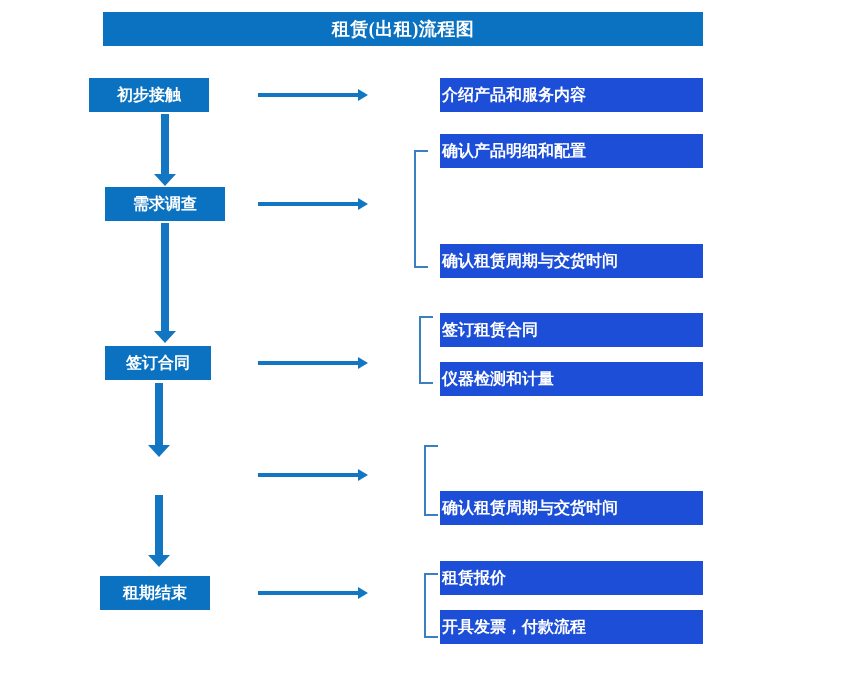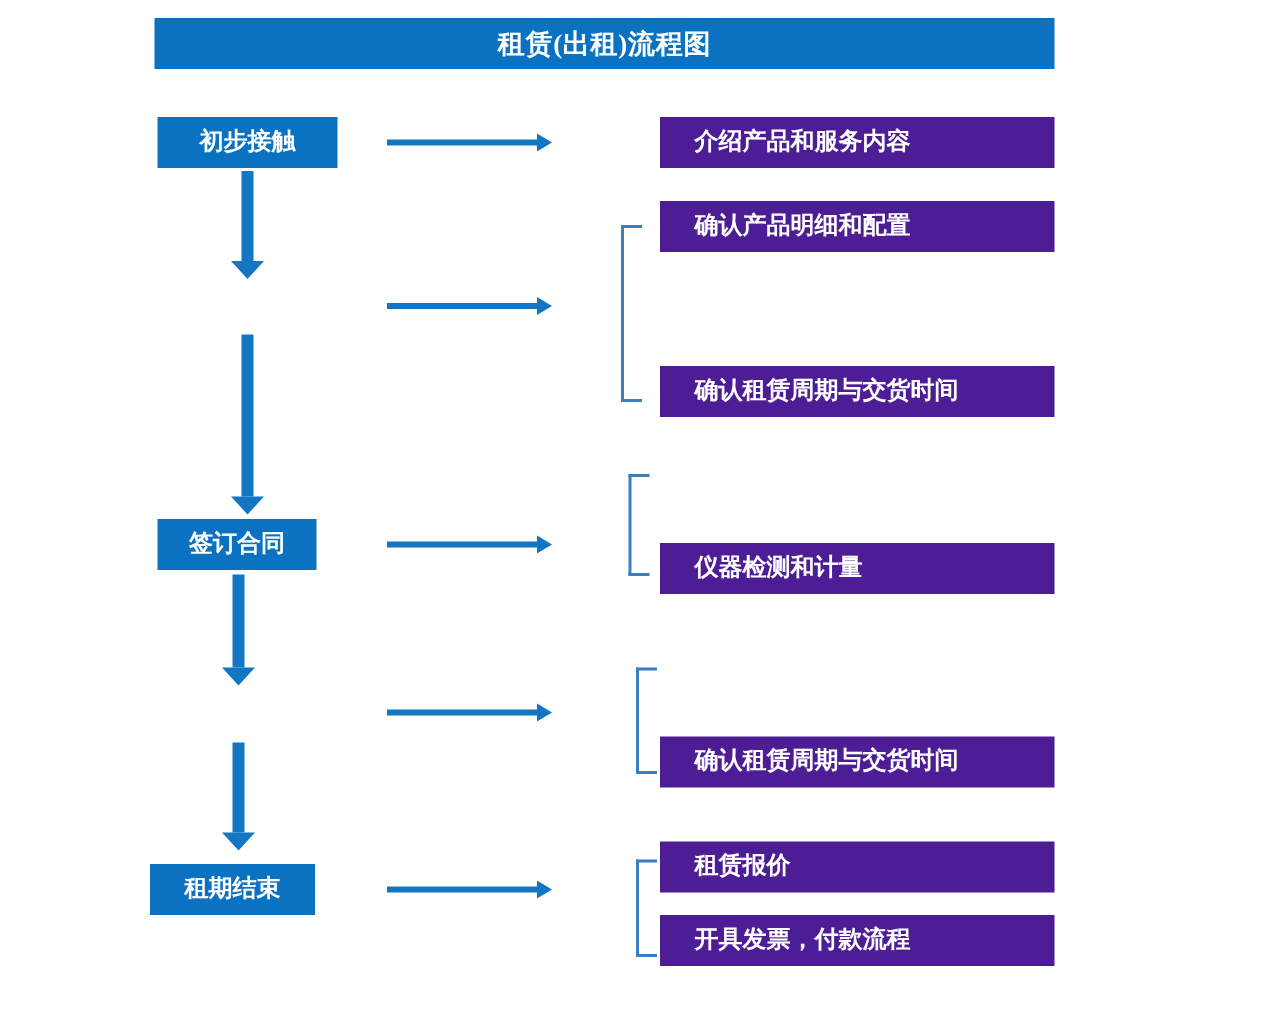--- a/index.html
+++ b/index.html
@@ -58,25 +58,25 @@
     line-height: 1;
     white-space: nowrap;
   }
 
   
   .detail-box {
     position: absolute;
     left: 440px;
     width: 263px;
     height: 34px;
-    background: #4c1d95;
+    background: #1d4ed8;
     display: flex;
     align-items: center;
     box-sizing: border-box;
-    padding-left: 23px;
+    padding-left: 2px;
   }
   .detail-box .detail-label {
     color: #ffffff;
     font-size: 16px;
     font-weight: bold;
     line-height: 1;
     white-space: nowrap;
   }
 
   
@@ -138,38 +138,41 @@
 </style>
 </head>
 <body>
 
 <div id="flowchart-root">
 
   <div class="title-banner">
     <span class="title-text">租赁(出租)流程图</span>
   </div>
 
-  <div class="stage-box" style="left:105px; top:78px; width:120px;">
+  <div class="stage-box" style="left:89px; top:78px; width:120px;">
     <span class="stage-label">初步接触</span>
   </div>
 
   <div class="h-arrow" style="left:258px; top:89px; width:110px;">
     <div class="shaft" style="width:100px;"></div>
     <div class="head" style="left:100px;"></div>
   </div>
 
   <div class="detail-box" style="top:78px;">
     <span class="detail-label">介绍产品和服务内容</span>
   </div>
 
   <div class="v-arrow" style="left:154px; top:114px; height:72px;">
     <div class="shaft" style="height:60px;"></div>
     <div class="head" style="top:60px;"></div>
   </div>
 
+  <div class="stage-box" style="left:105px; top:187px; width:120px;">
+    <span class="stage-label">需求调查</span>
+  </div>
 
   <div class="h-arrow" style="left:258px; top:198px; width:110px;">
     <div class="shaft" style="width:100px;"></div>
     <div class="head" style="left:100px;"></div>
   </div>
 
   <div class="group-bracket" style="left:414px; top:150px; height:118px;"></div>
 
   <div class="detail-box" style="top:134px;">
     <span class="detail-label">确认产品明细和配置</span>
@@ -187,20 +190,23 @@
     <span class="stage-label">签订合同</span>
   </div>
 
   <div class="h-arrow" style="left:258px; top:357px; width:110px;">
     <div class="shaft" style="width:100px;"></div>
     <div class="head" style="left:100px;"></div>
   </div>
 
   <div class="group-bracket" style="left:419px; top:316px; height:68px;"></div>
 
+  <div class="detail-box" style="top:313px;">
+    <span class="detail-label">签订租赁合同</span>
+  </div>
   <div class="detail-box" style="top:362px;">
     <span class="detail-label">仪器检测和计量</span>
   </div>
 
   <div class="v-arrow" style="left:148px; top:383px; height:74px;">
     <div class="shaft" style="height:62px;"></div>
     <div class="head" style="top:62px;"></div>
   </div>
 
 

